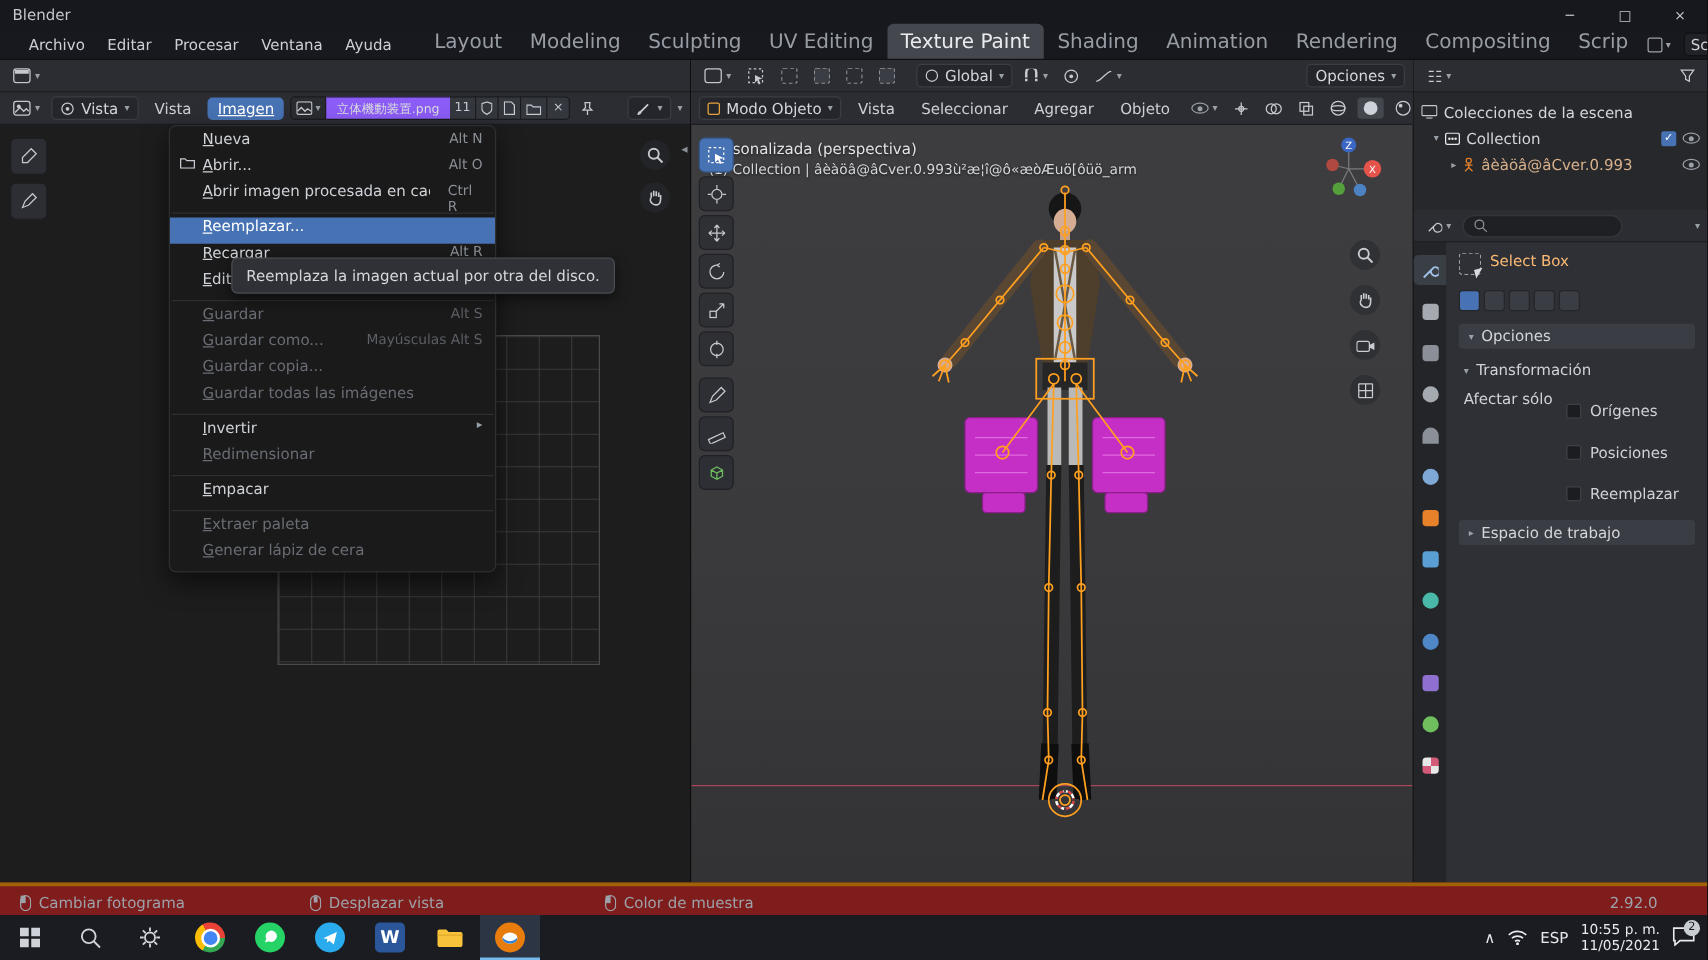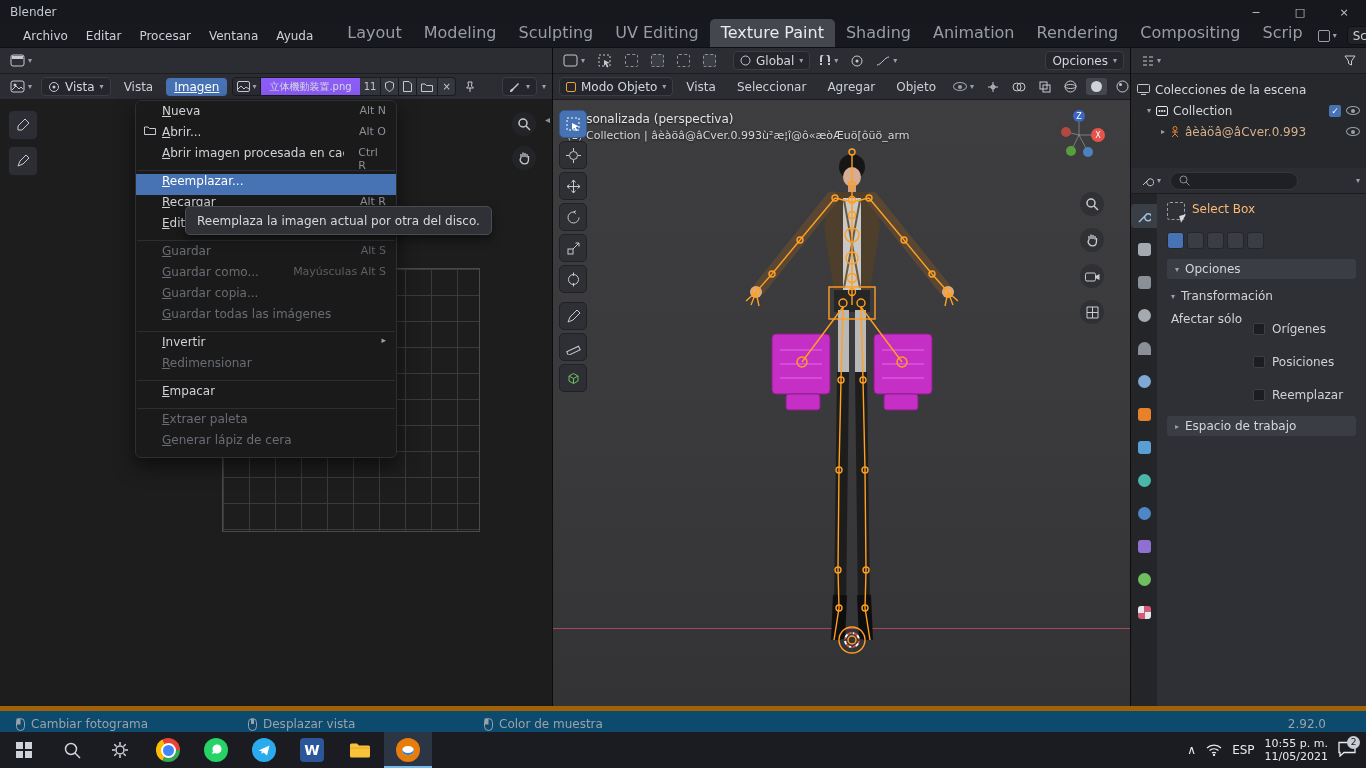--- a/index.html
+++ b/index.html
@@ -104,21 +104,21 @@
   .mode-sq { width:17px; height:17px; border-radius:3px; background:#3a3d44; border:1px solid #24262a; }
   .mode-sq.active { background:#4772b3; }
   .section-strip { height:20px; background:#3a3d44; border-radius:3px; display:flex; align-items:center; gap:6px; padding:0 8px; color:#d4d6da; margin-top:8px; font-size:12px; }
   .subhead { display:flex; align-items:center; gap:6px; color:#cfd2d6; margin:10px 0 8px 4px; }
   .affect { display:flex; margin:6px 0 0 4px; }
   .affect .lbl { width:82px; color:#cfd2d6; padding-top:1px; }
   .chk-col { display:flex; flex-direction:column; gap:8px; }
   .chk-row { display:flex; align-items:center; gap:7px; color:#cfd2d6;margin-top:11px; }
 
   
-  .statusbar { position:absolute; left:0; right:0; bottom:36px; height:26px; background:#0c4a6e; border-top:5px solid #a16207; }
+  .statusbar { position:absolute; left:0; right:0; bottom:36px; height:26px; background:#7f1d1d; border-top:3px solid #a16207; }
   .hint { position:absolute; top:0; height:26px; display:flex; align-items:center; gap:6px; color:#9da1a8; font-size:12px; }
   .version { position:absolute; right:40px; top:0; height:26px; display:flex; align-items:center; color:#9da1a8; }
 
   
   .taskbar { position:absolute; left:0; right:0; bottom:0; height:36px; background:#1b1c22; display:flex; align-items:stretch; }
   .tb-slot { width:48px; display:flex; align-items:center; justify-content:center; }
   .tb-slot.active-app { background:rgba(120,170,220,.18); box-shadow:inset 0 -2px 0 #76b9ed; }
   .tb-tray { margin-left:auto; display:flex; align-items:center; gap:10px; padding-right:10px; color:#e8eaee; }
   .tray-clock { text-align:center; font-size:11px; line-height:13px; color:#e8eaee; }
   .circle-ic { width:24px; height:24px; border-radius:50%; display:flex; align-items:center; justify-content:center; }

